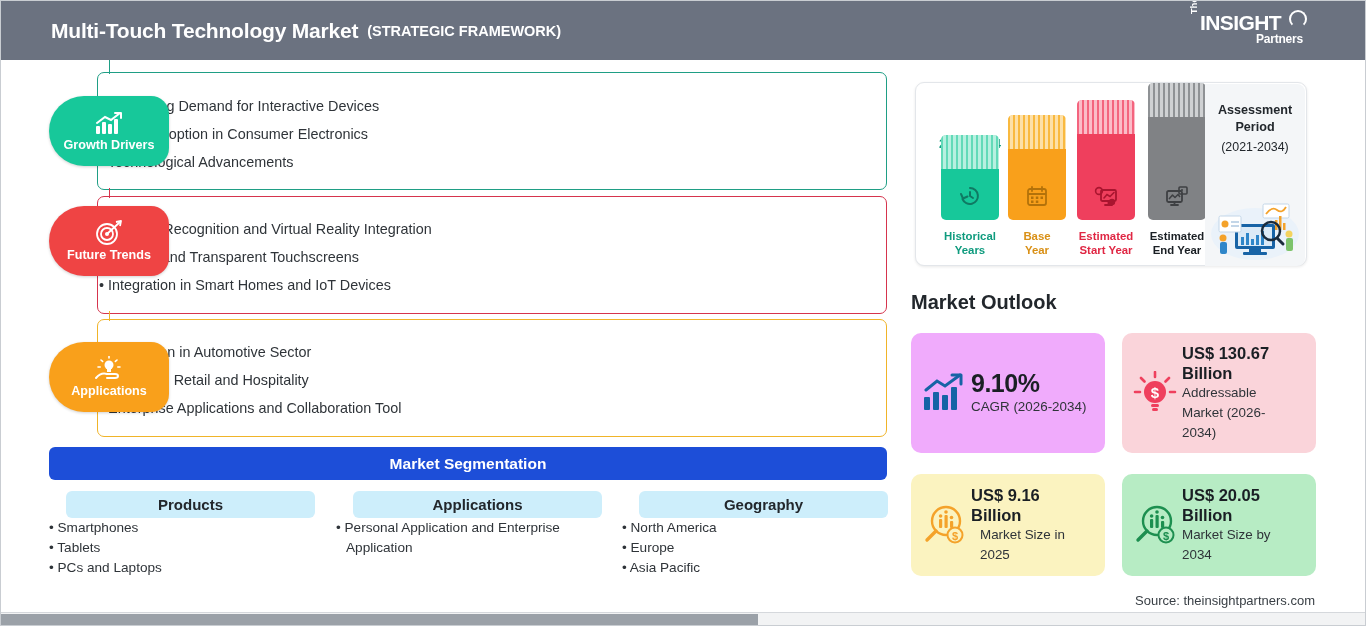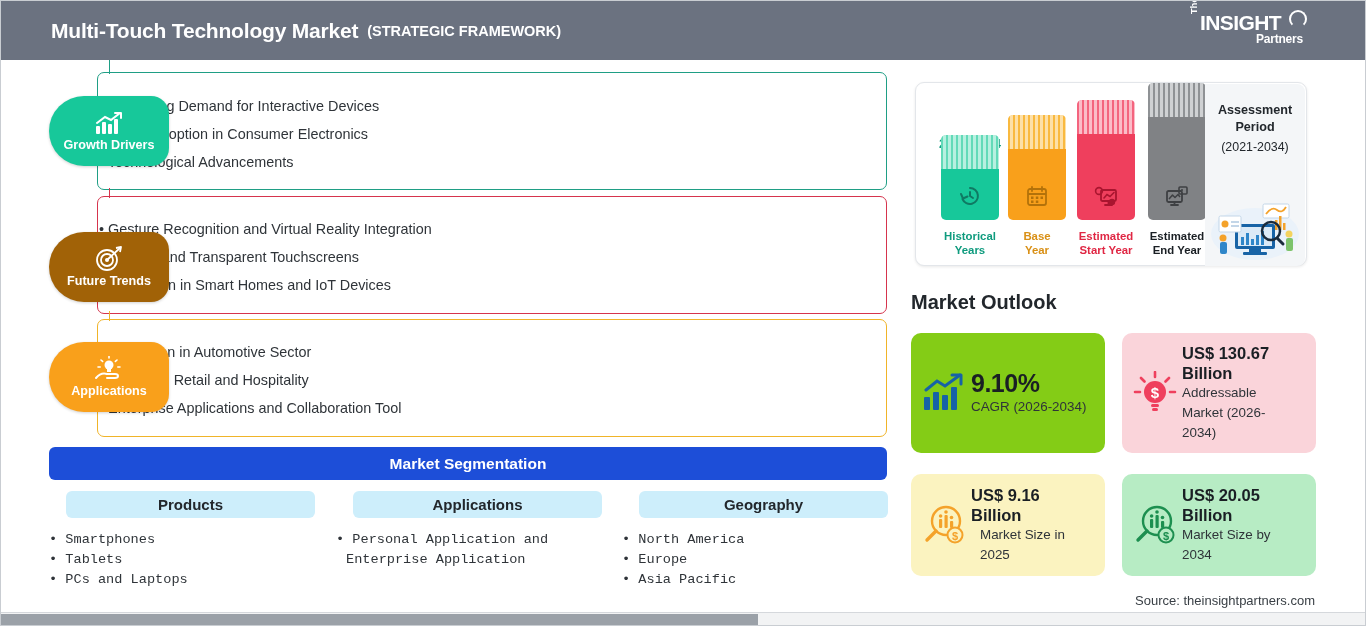--- a/index.html
+++ b/index.html
@@ -116,21 +116,21 @@
     display: flex; align-items: center; justify-content: center;
     color: #ffffff; font-size: 15.5px; font-weight: bold;
   }
   .seg-col { position: absolute; top: 490px; }
   .seg-pill {
     height: 27px; border-radius: 6px;
     background: #cdeefb;
     display: flex; align-items: center; justify-content: center;
     color: #22272c; font-size: 15px; font-weight: bold; margin-left: 17px;
   }
-  .seg-list { margin-top: 12px; font-family: Liberation Mono, monospace; }
+  .seg-list { margin-top: 0; }
   .seg-item {
     font-size: 13.6px; color: #2f3439;
     line-height: 20px; margin-bottom: 0px;
     padding-left: 10px; text-indent: -10px;
   }
   .seg-item::before { content: "• "; }
 
   
   .assess-panel {
     position: absolute; left: 914px; top: 81px;
@@ -264,21 +264,21 @@
         <div class="bullet">Increasing Demand for Interactive Devices</div>
         <div class="bullet">Rising Adoption in Consumer Electronics</div>
         <div class="bullet">Technological Advancements</div>
       </div>
     </div>
 
     <div class="factor-block">
       <div class="factor-box" style="top:136px;height:118px;border-color:#d6344d;"></div>
       <div class="factor-connector" style="top:128px;height:10px;background:#d6344d;"></div>
       <div class="factor-connector" style="top:252px;height:16px;background:#d6344d;"></div>
-      <div class="badge" style="top:172px;background:#a16207;">
+      <div class="badge" style="top:146px;background:#ef4444;">
         <span class="badge-icon">
           <svg width="30" height="26" viewBox="0 0 30 26">
             <circle cx="13" cy="14" r="10" stroke="#fff" stroke-width="1.8" fill="none"></circle>
             <circle cx="13" cy="14" r="6" stroke="#fff" stroke-width="1.8" fill="none"></circle>
             <circle cx="13" cy="14" r="2" fill="#fff"></circle>
             <path d="M13 14 L26 2" stroke="#fff" stroke-width="1.8" stroke-linecap="round"></path>
             <path d="M22 2 L27 1 L26 6" stroke="#fff" stroke-width="1.8" fill="none" stroke-linejoin="round"></path>
           </svg>
         </span>
         <span class="badge-label">Future Trends</span>
@@ -460,21 +460,21 @@
           <rect x="13" y="48" width="7" height="12" rx="2" fill="#2f86c9"></rect>
           <circle cx="82" cy="40" r="3.5" fill="#f4d35e"></circle>
           <rect x="79" y="44" width="7" height="13" rx="2" fill="#7dc36b"></rect>
         </svg>
       </span>
     </div>
   </div>
 
   <div class="outlook-title">Market Outlook</div>
 
-  <div class="ocard" style="left:910px;top:332px;height:120px;background:#84cc16;">
+  <div class="ocard" style="left:910px;top:332px;height:120px;background:#f0abfc;">
     <span class="ocard-icon">
       <svg width="44" height="40" viewBox="0 0 44 40">
         <rect x="2" y="24" width="6" height="13" rx="1" fill="#1763a6"></rect>
         <rect x="11" y="19" width="6" height="18" rx="1" fill="#1763a6"></rect>
         <rect x="20" y="22" width="6" height="15" rx="1" fill="#1763a6"></rect>
         <rect x="29" y="14" width="6" height="23" rx="1" fill="#1763a6"></rect>
         <path d="M4 17 L15 8 L23 13 L38 2" stroke="#1763a6" stroke-width="3" fill="none" stroke-linecap="round"></path>
         <path d="M30 2 L39 2 L39 11" stroke="#1763a6" stroke-width="3" fill="none" stroke-linecap="round" stroke-linejoin="round"></path>
       </svg>
     </span>

